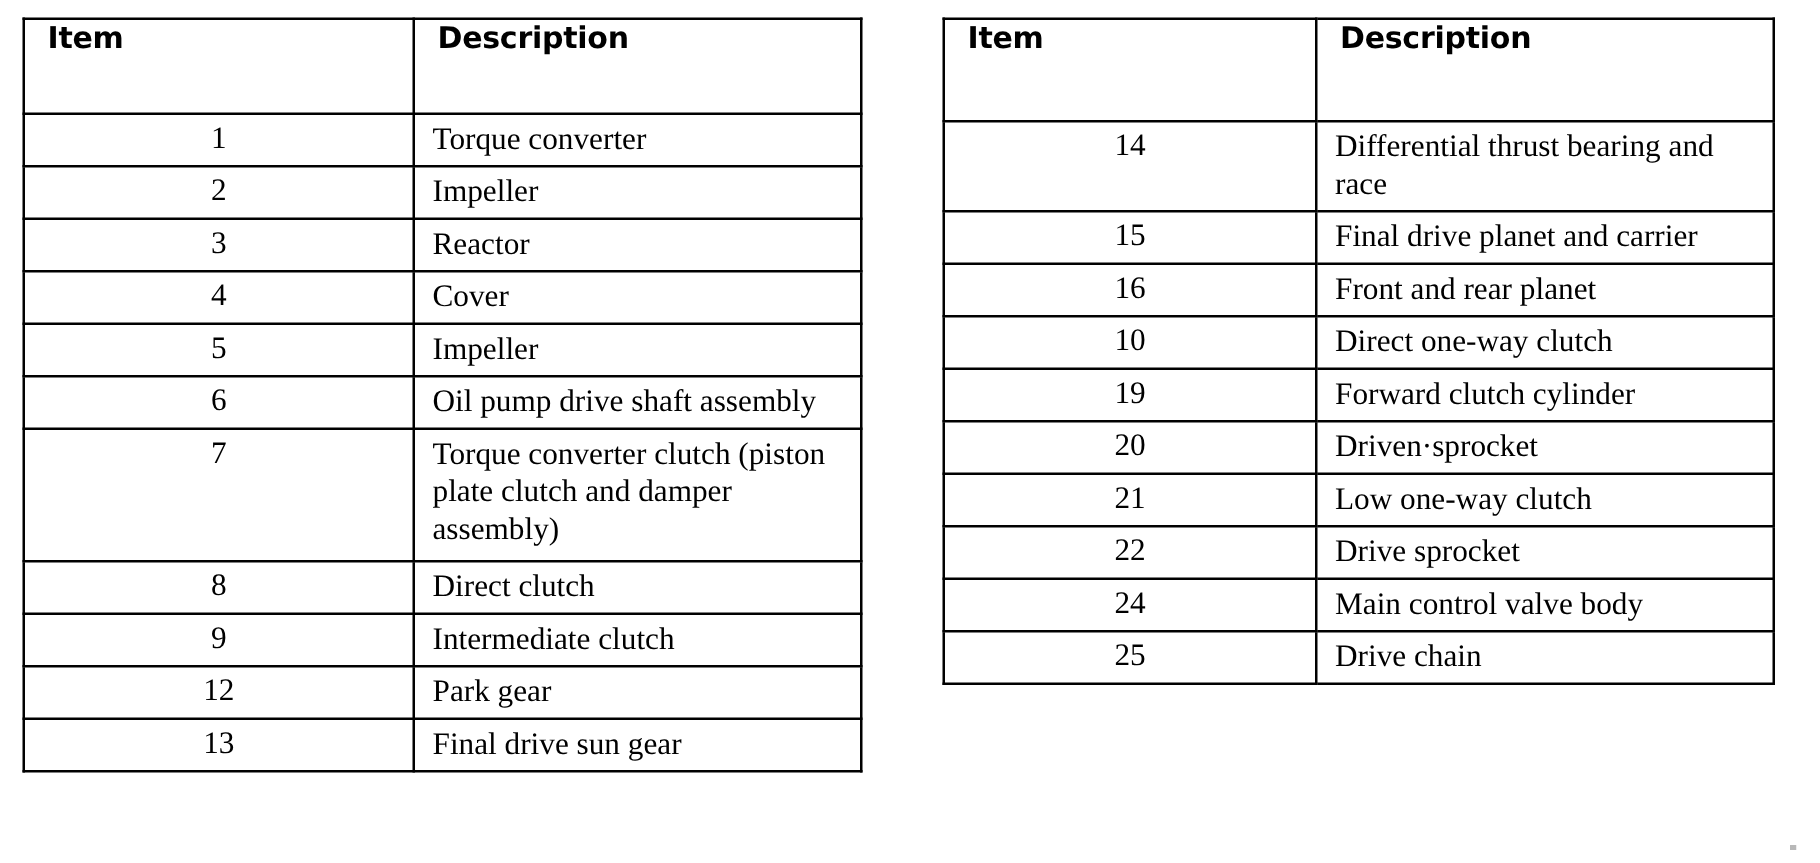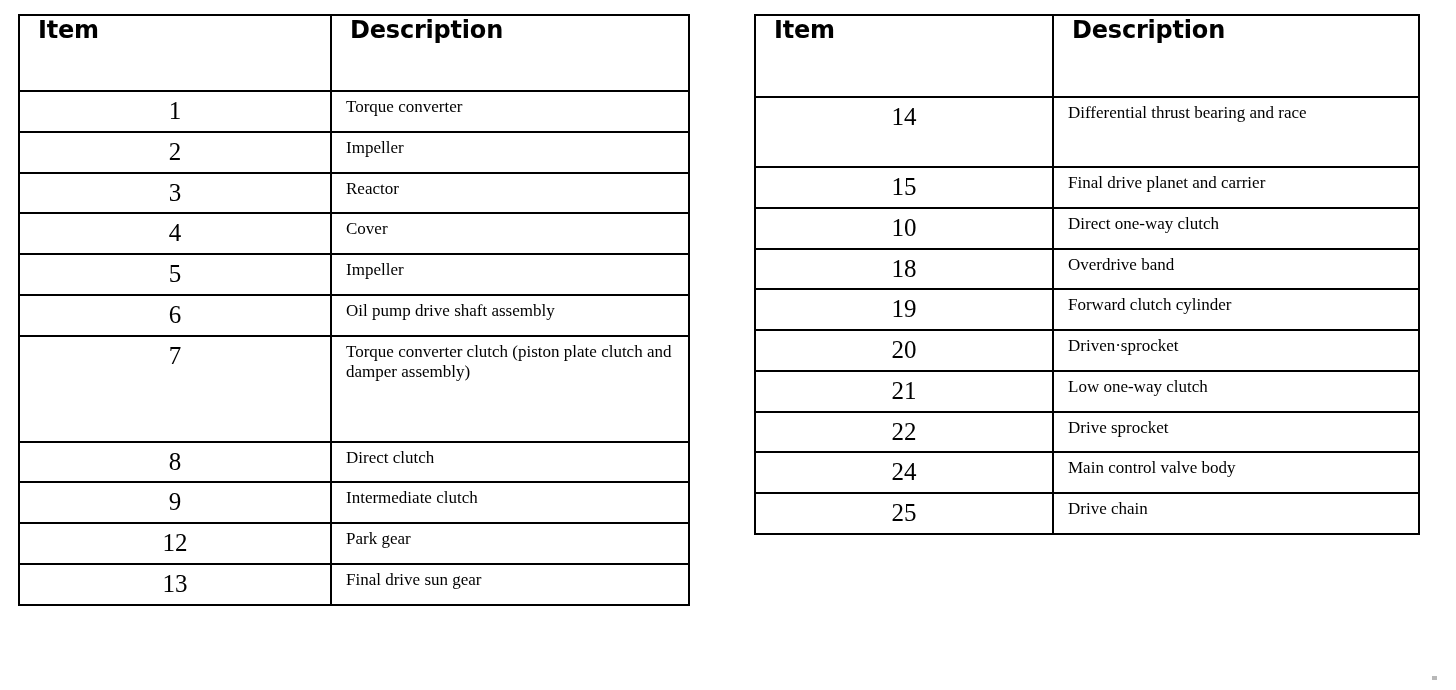--- a/index.html
+++ b/index.html
@@ -65,21 +65,21 @@
 
   td.item-cell {
     text-align: center;
     font-size: 25px;
     line-height: 1.15;
   }
   td.item-cell .pad {
     padding: 5px 0 5px 0;
   }
   td.desc-cell {
-    font-size: 17px;
+    font-size: 25px;
     line-height: 1.2;
   }
   td.desc-cell .pad {
     padding: 5px 6px 5px 14px;
   }
   
   tr.h-tall td { height: 104px; }
   tr.h-two td  { height: 68px; }
   tr.h-pump td { height: 96px; }
   tr.h-norm td { height: 36px; }
@@ -237,32 +237,32 @@
           <tr class="h-norm">
             <td class="item-cell">
               <div class="pad">15</div>
             </td>
             <td class="desc-cell">
               <div class="pad">Final drive planet and carrier</div>
             </td>
           </tr>
           <tr class="h-norm">
             <td class="item-cell">
+              <div class="pad">16</div>
+            </td>
+            <td class="desc-cell">
+              <div class="pad">Front and rear planet</div>
+            </td>
+          </tr>
+          <tr class="h-norm">
+            <td class="item-cell">
               <div class="pad">10</div>
             </td>
             <td class="desc-cell">
               <div class="pad">Direct one-way clutch</div>
-            </td>
-          </tr>
-          <tr class="h-norm">
-            <td class="item-cell">
-              <div class="pad">18</div>
-            </td>
-            <td class="desc-cell">
-              <div class="pad">Overdrive band</div>
             </td>
           </tr>
           <tr class="h-norm">
             <td class="item-cell">
               <div class="pad">19</div>
             </td>
             <td class="desc-cell">
               <div class="pad">Forward clutch cylinder</div>
             </td>
           </tr>

